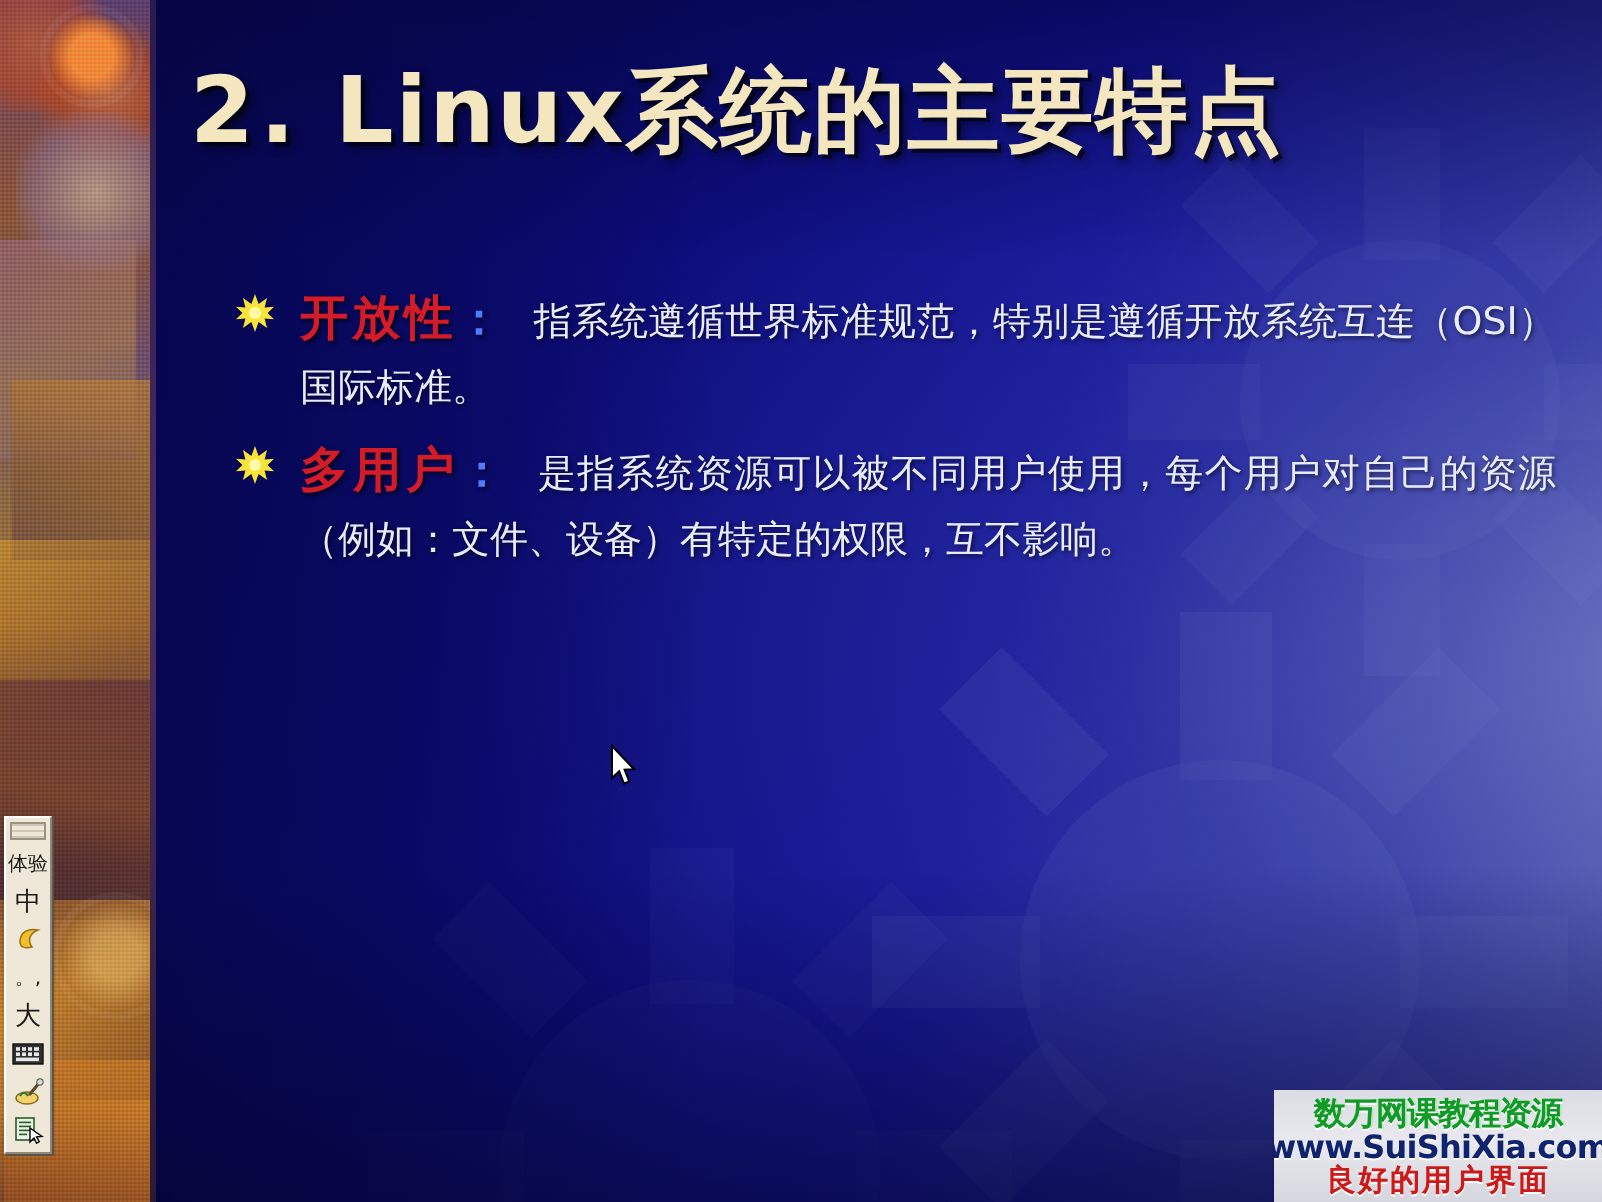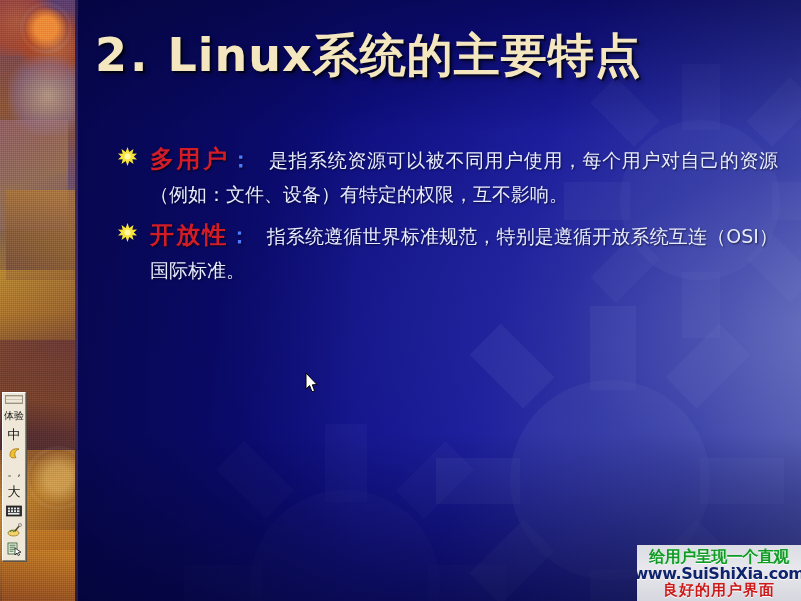--- a/index.html
+++ b/index.html
@@ -103,21 +103,21 @@
   .gap{display:inline-block;width:16px;}
   
   #bullet4 .bul-text{
     font-family:"DejaVu Sans Mono","Liberation Mono",monospace;
     font-size:18px;line-height:1.44;
     letter-spacing:0px;
   }
   #bullet4 .hd{font-family:"DejaVu Sans","Liberation Sans",sans-serif;font-size:25px;}
   
   #ime{
-    position:absolute;left:2px;top:392px;
+    position:absolute;left:2px;top:408px;
     width:22px;
     background:#efe8d8;
     border:1px solid #8e8778;
     border-top-color:#fff;border-left-color:#fff;
     box-shadow:1px 1px 0 #5a5548;
     display:flex;flex-direction:column;align-items:center;
     padding-bottom:2px;
   }
   #ime .grip{
     width:16px;height:7px;margin:2px 0 2px 0;
@@ -218,41 +218,41 @@
     <div class="edge"></div>
   </div>
 
   <div id="title">
     <span class="t-num">2.</span>
     <span>Linux系统的主要特点</span>
   </div>
 
   <div id="body">
 
+    <div class="bullet-row" id="bullet1">
+      <span class="marker">
+        <svg width="19" height="19" viewBox="0 0 19 19">
+          <polygon points="9.5,0 11.3,5 15.5,2 14.3,6.8 19,6.4 15.8,9.5 19,12.6 14.3,12.2 15.5,17 11.3,14 9.5,19 7.7,14 3.5,17 4.7,12.2 0,12.6 3.2,9.5 0,6.4 4.7,6.8 3.5,2 7.7,5" fill="#f8e438"></polygon>
+          <circle cx="9.5" cy="9.5" r="3" fill="#fff8a8"></circle>
+        </svg>
+      </span>
+      <div class="bul-text">
+        <span class="hd">开放性</span><span class="colon">：</span><span class="gap"></span><span>指系统遵循世界标准规范，特别是遵循开放系统互连（OSI）国际标准。</span>
+      </div>
+    </div>
+
     <div class="bullet-row" id="bullet2">
       <span class="marker">
         <svg width="19" height="19" viewBox="0 0 19 19">
           <polygon points="9.5,0 11.3,5 15.5,2 14.3,6.8 19,6.4 15.8,9.5 19,12.6 14.3,12.2 15.5,17 11.3,14 9.5,19 7.7,14 3.5,17 4.7,12.2 0,12.6 3.2,9.5 0,6.4 4.7,6.8 3.5,2 7.7,5" fill="#f8e438"></polygon>
           <circle cx="9.5" cy="9.5" r="3" fill="#fff8a8"></circle>
         </svg>
       </span>
       <div class="bul-text">
         <span class="hd">多用户</span><span class="colon">：</span><span class="gap"></span><span>是指系统资源可以被不同用户使用，每个用户对自己的资源（例如：文件、设备）有特定的权限，互不影响。</span>
-      </div>
-    </div>
-
-    <div class="bullet-row" id="bullet1">
-      <span class="marker">
-        <svg width="19" height="19" viewBox="0 0 19 19">
-          <polygon points="9.5,0 11.3,5 15.5,2 14.3,6.8 19,6.4 15.8,9.5 19,12.6 14.3,12.2 15.5,17 11.3,14 9.5,19 7.7,14 3.5,17 4.7,12.2 0,12.6 3.2,9.5 0,6.4 4.7,6.8 3.5,2 7.7,5" fill="#f8e438"></polygon>
-          <circle cx="9.5" cy="9.5" r="3" fill="#fff8a8"></circle>
-        </svg>
-      </span>
-      <div class="bul-text">
-        <span class="hd">开放性</span><span class="colon">：</span><span class="gap"></span><span>指系统遵循世界标准规范，特别是遵循开放系统互连（OSI）国际标准。</span>
       </div>
     </div>
 
 
 
   </div>
 
   <div id="ime">
     <div class="grip"></div>
     <div class="cell small">体验</div>
@@ -302,18 +302,18 @@
     </div>
   </div>
 
   <div id="cursor">
     <svg width="14" height="21" viewBox="0 0 14 21">
       <path d="M1 1 L1 17 L4.6 13.6 L7 19.8 L9.6 18.7 L7.3 12.8 L12 12.6 Z" fill="#ffffff" stroke="#000000" stroke-width="1"></path>
     </svg>
   </div>
 
   <div id="watermark">
-    <div class="wm-line" id="wm1">给用户呈现一个直观</div>
+    <div class="wm-line" id="wm1">数万网课教程资源</div>
     <div class="wm-line" id="wm2">www.SuiShiXia.com</div>
     <div class="wm-line" id="wm3">良好的用户界面</div>
   </div>
 
 </div>
 
 </body></html>

